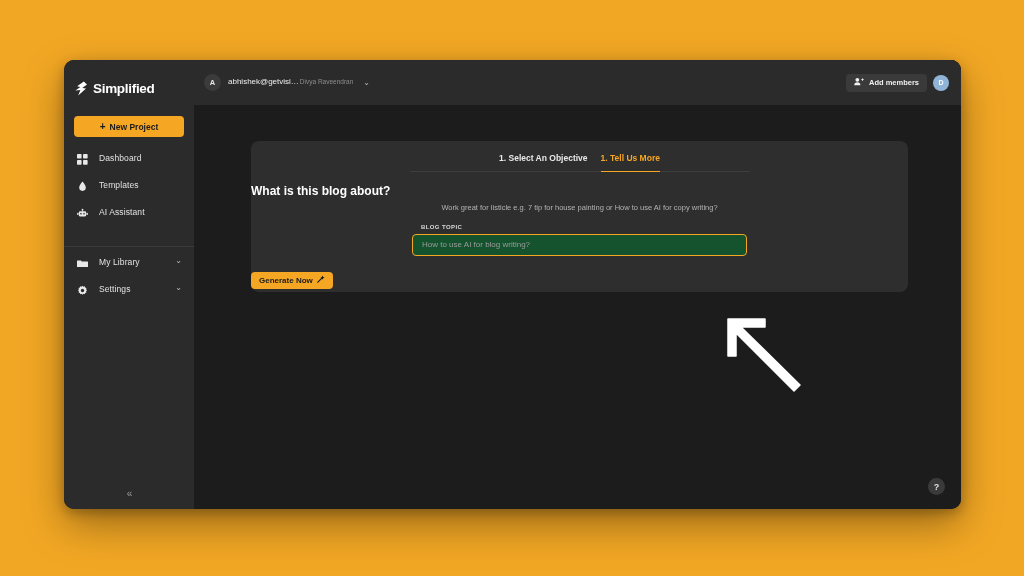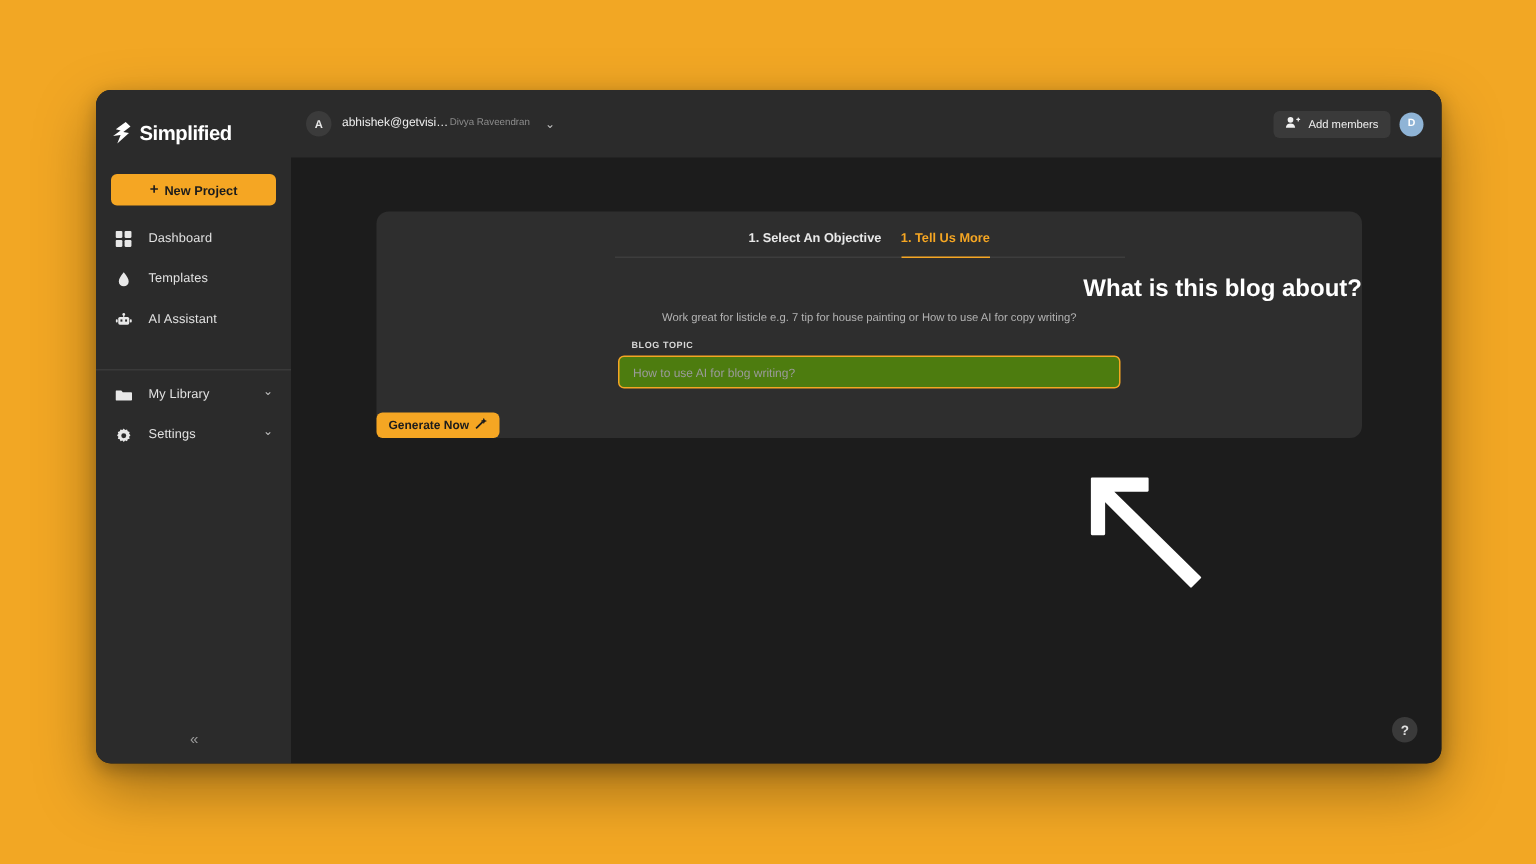--- a/index.html
+++ b/index.html
@@ -167,21 +167,21 @@
   .add-members {
     display: flex;
     align-items: center;
     gap: 5px;
     background: #3a3a3a;
     border-radius: 4px;
     height: 18px;
     padding: 0 8px;
     color: #f0f0f0;
     font-size: 7.5px;
-    font-weight: normal;
+    font-weight: bold;
     cursor: pointer;
     border: none;
   }
   .member-badge {
     width: 16px; height: 16px;
     border-radius: 50%;
     background: #8fb4d6;
     color: #ffffff;
     font-size: 7px;
     font-weight: bold;
@@ -223,23 +223,23 @@
   }
   .tab.active { color: #f5a623; }
   .tab.active::after {
     content: "";
     position: absolute;
     left: 0; right: 0; bottom: -5px;
     height: 1.5px;
     background: #f5a623;
   }
   .card-title {
-    text-align: right;
+    text-align: left;
     color: #ffffff;
-    font-size: 16px;
+    font-size: 12px;
     font-weight: bold;
     margin-top: 12px;
   }
   .card-subtitle {
     text-align: center;
     color: #b3b3b3;
     font-size: 7.5px;
     margin-top: 5px;
   }
   .field-label {
@@ -247,21 +247,21 @@
     font-size: 6px;
     font-weight: bold;
     letter-spacing: 0.4px;
     margin: 12px 0 3px 0;
     padding-left: 9px;
   }
   .field-wrap { padding: 0 161px 0 161px; }
   .topic-input {
     width: 100%;
     height: 22px;
-    background: #4d7c0f;
+    background: #14532d;
     border: 1px solid #f5a623;
     border-radius: 4px;
     color: #cfcfcf;
     font-size: 8px;
     padding: 0 9px;
     outline: none;
     font-family: "Liberation Sans", sans-serif;
   }
   .topic-input::placeholder { color: #9b9b9b; }
   .generate-row {

